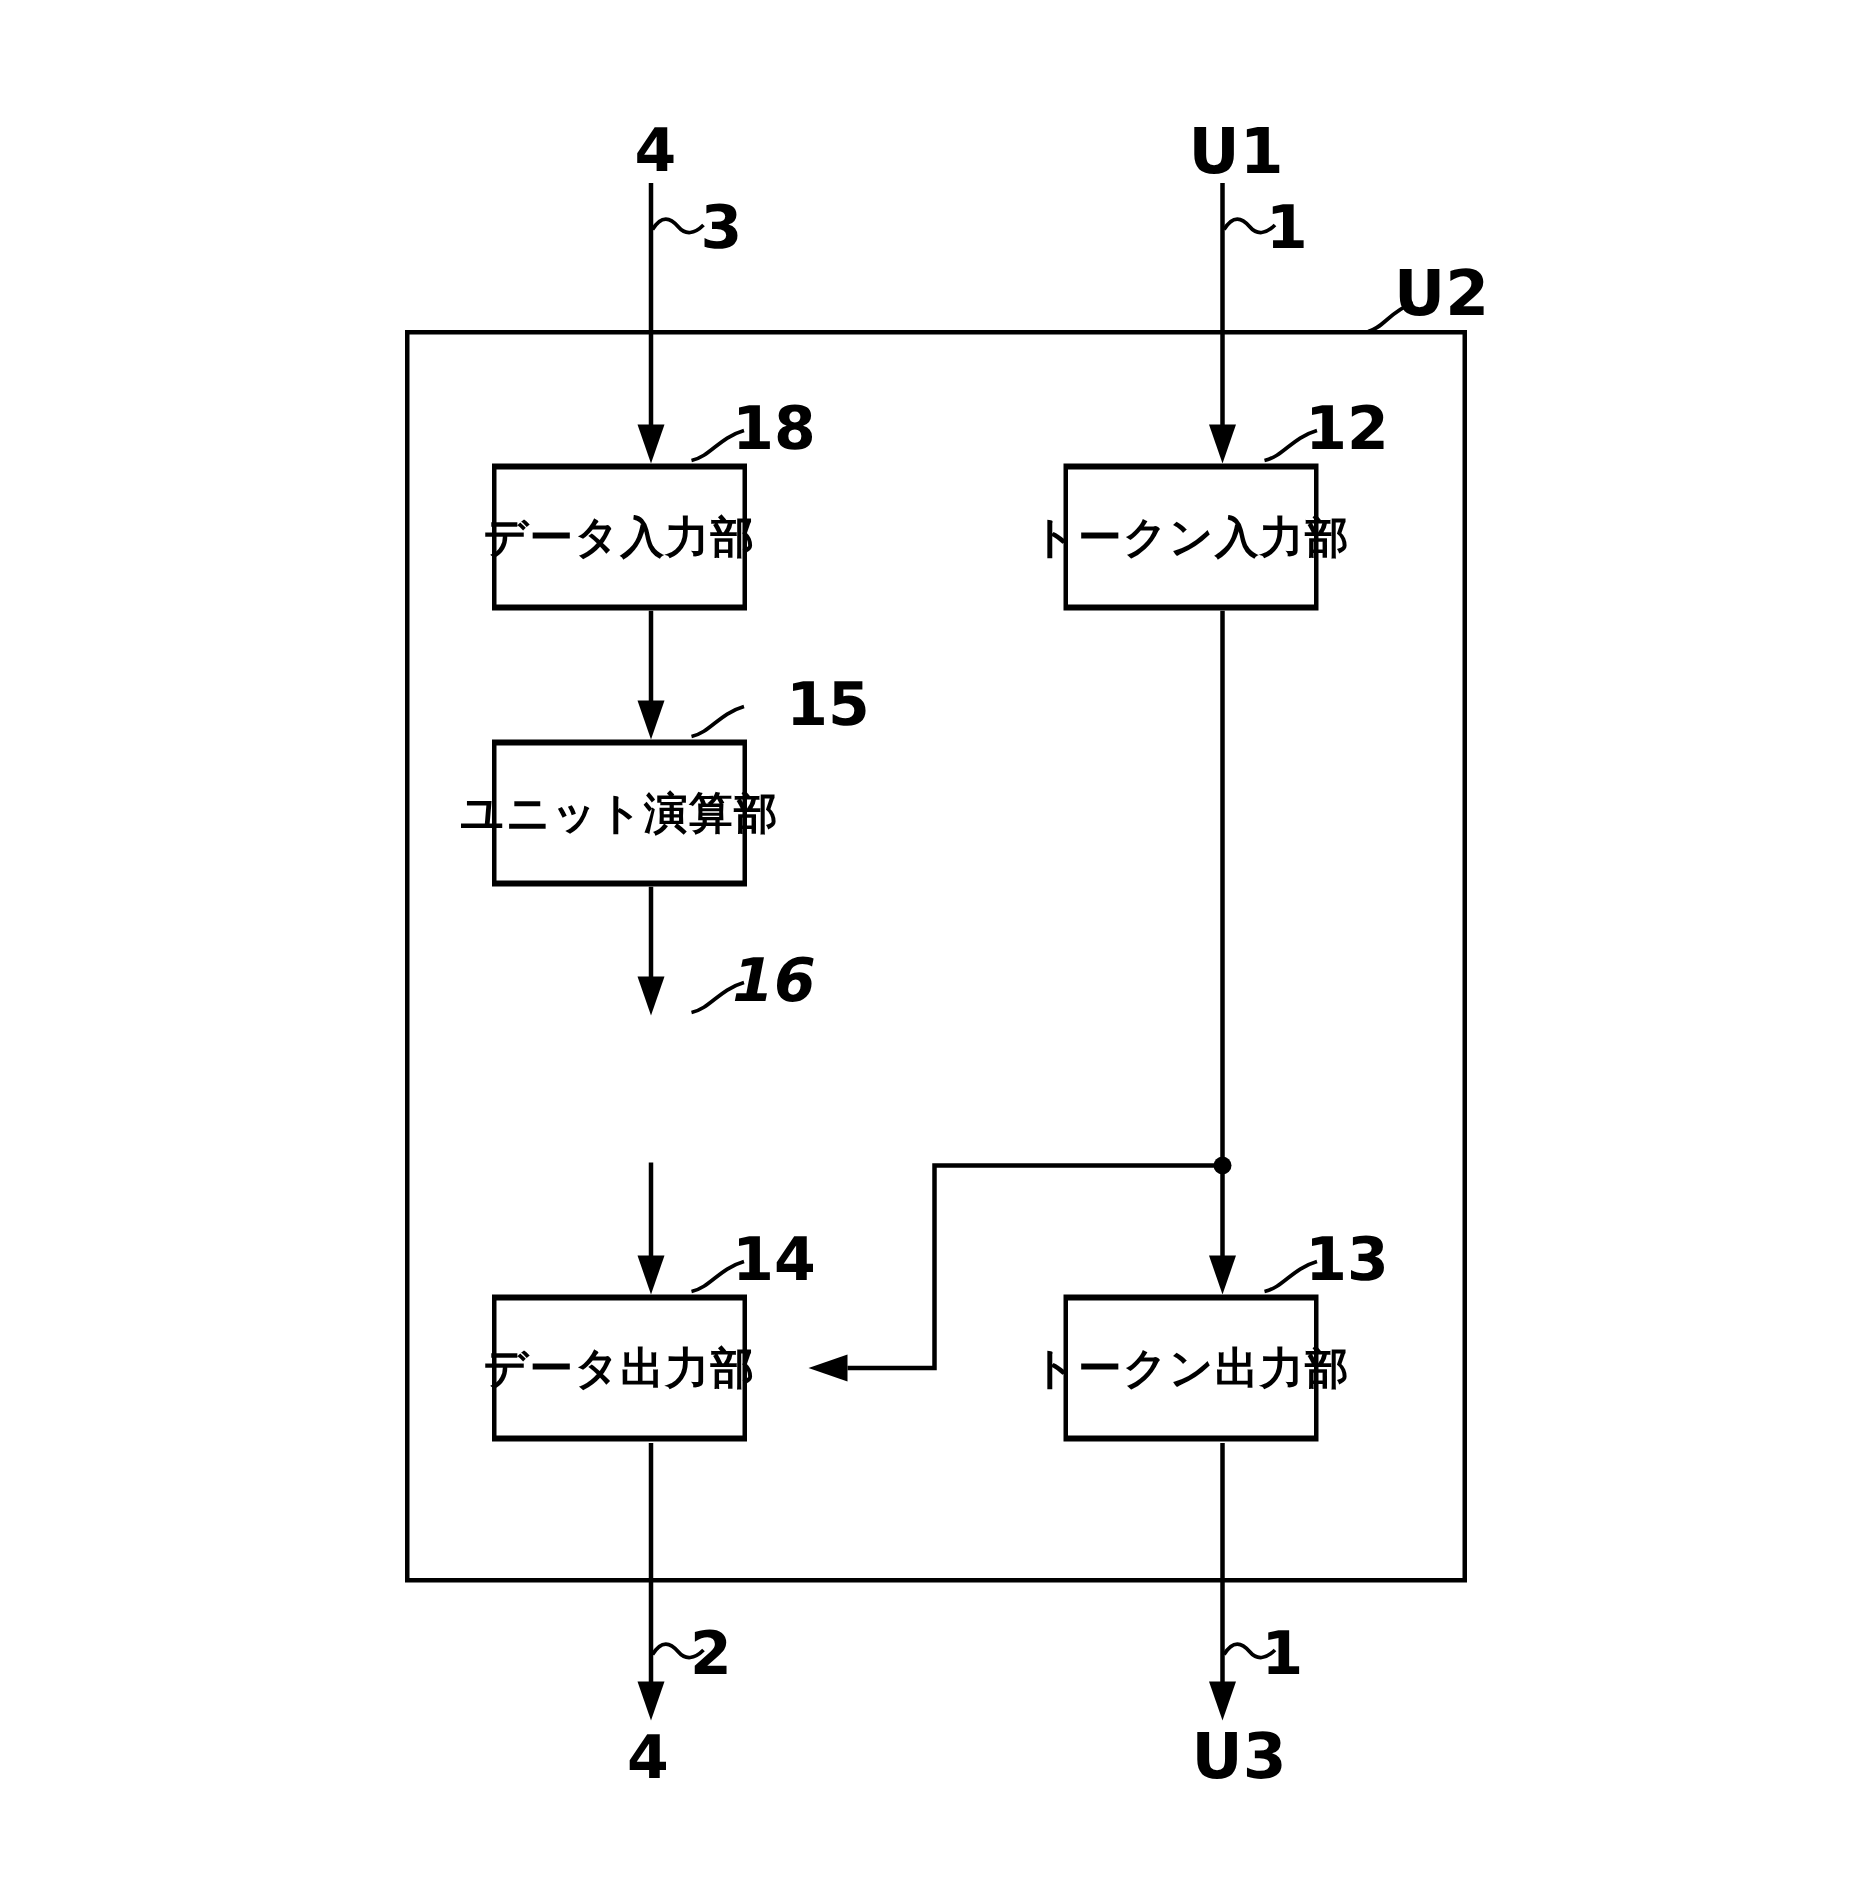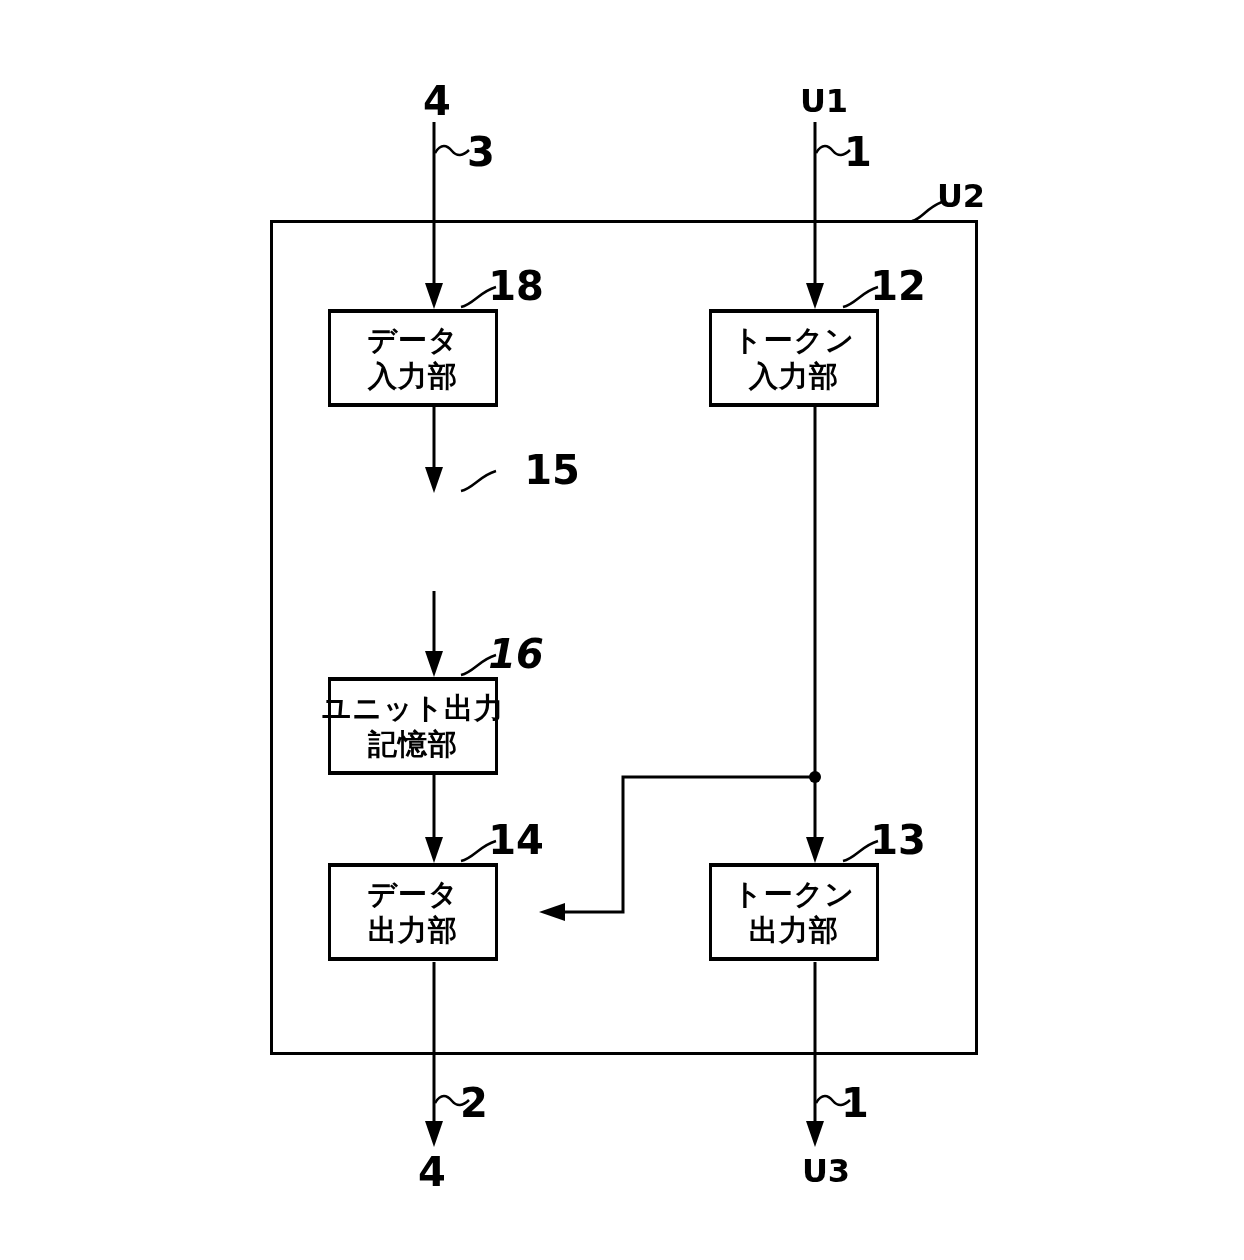--- a/index.html
+++ b/index.html
@@ -36,40 +36,40 @@
   .box {
     position: absolute;
     box-sizing: border-box;
     width: 170px;
     height: 98px;
     border-style: solid;
     border-color: #000000;
     border-width: 4px 3px;
     background: #ffffff;
     display: flex;
-    flex-direction: column;
+    flex-direction: row;
     align-items: center;
     justify-content: center;
     text-align: center;
     font-weight: bold;
     font-size: 29px;
     line-height: 36px;
     letter-spacing: 1px;
     white-space: nowrap;
   }
   .num {
     position: absolute;
     transform: translate(-50%, -50%);
     font-weight: bold;
     font-size: 40px;
     line-height: 1;
     white-space: nowrap;
   }
   .num.unit-label {
-    font-size: 32px;
+    font-size: 42px;
   }
   svg .stroke {
     stroke: #000000;
     stroke-width: 3;
     fill: none;
   }
   svg .fill {
     fill: #000000;
     stroke: none;
   }
@@ -125,23 +125,23 @@
   <div class="outer-box"></div>
 
   <div class="box" style="left:328px; top:309px;">
     <span>データ</span>
     <span>入力部</span>
   </div>
   <div class="box" style="left:709px; top:309px;">
     <span>トークン</span>
     <span>入力部</span>
   </div>
-  <div class="box" style="left:328px; top:677px;">
-    <span>ユニット出力</span>
-    <span>記憶部</span>
+  <div class="box" style="left:328px; top:493px;">
+    <span>ユニット</span>
+    <span>演算部</span>
   </div>
   <div class="box" style="left:328px; top:863px;">
     <span>データ</span>
     <span>出力部</span>
   </div>
   <div class="box" style="left:709px; top:863px;">
     <span>トークン</span>
     <span>出力部</span>
   </div>
 

